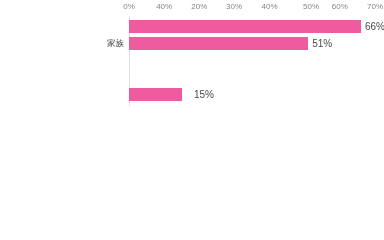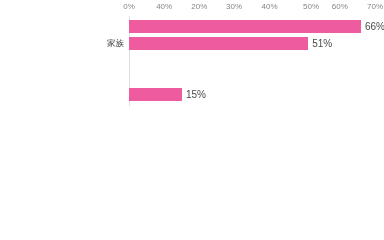--- a/index.html
+++ b/index.html
@@ -116,17 +116,17 @@
         <div class="bar" style="width: 231.943px; background: rgb(238, 91, 158);"></div>
         <div class="bar-value" style="left: 231.943px;">66%</div>
       </div>
       <div class="bar-row" style="top: 21px;">
         <div class="cat-label">家族</div>
         <div class="bar" style="width: 179.229px; background: rgb(238, 91, 158);"></div>
         <div class="bar-value" style="left: 179.229px;">51%</div>
       </div>
       <div class="bar-row" style="top: 72px;">
         <div class="bar" style="width: 52.7143px; background: rgb(238, 91, 158);"></div>
-        <div class="bar-value" style="left: 53px;">15%</div>
+        <div class="bar-value" style="left: 61px;">15%</div>
       </div>
     </div>
 
 </div>
 
 </body></html>

